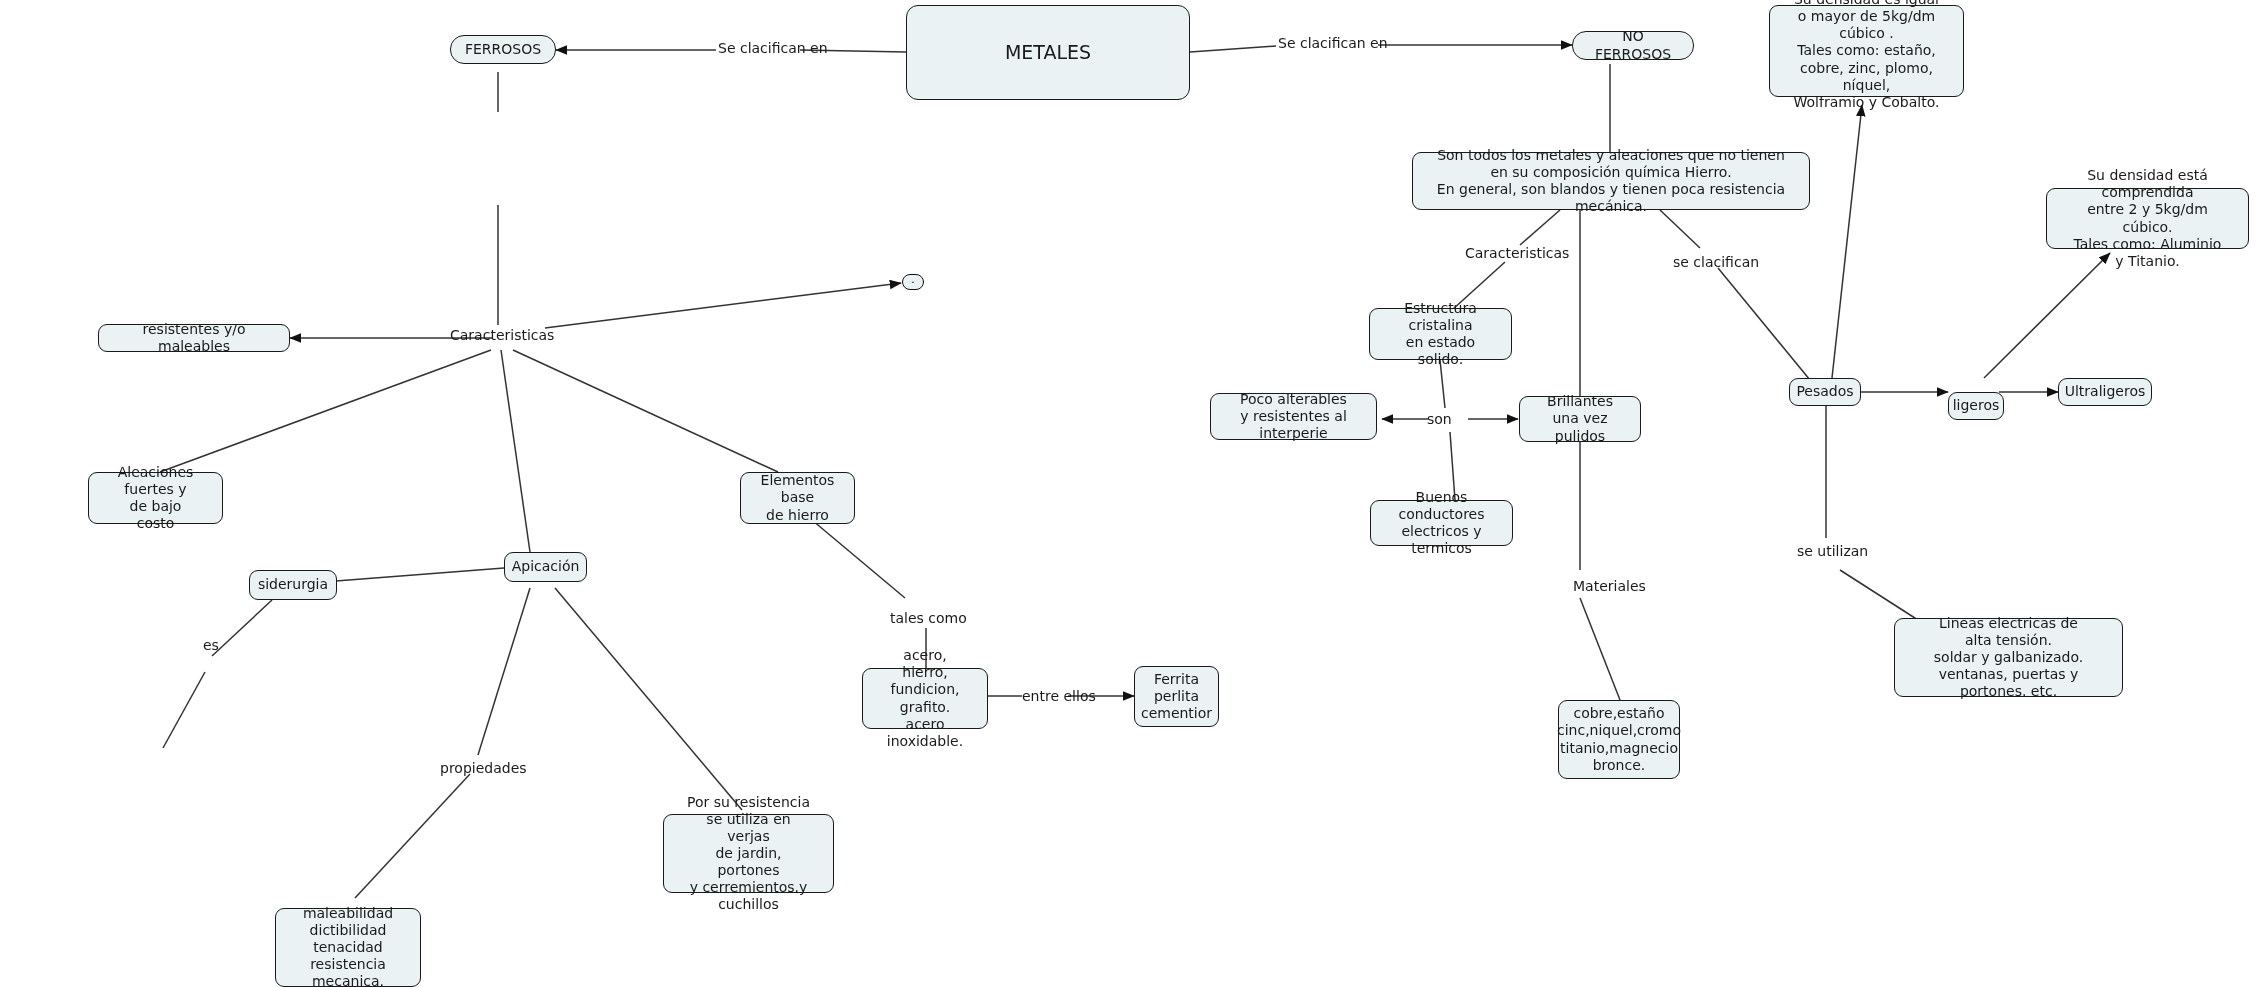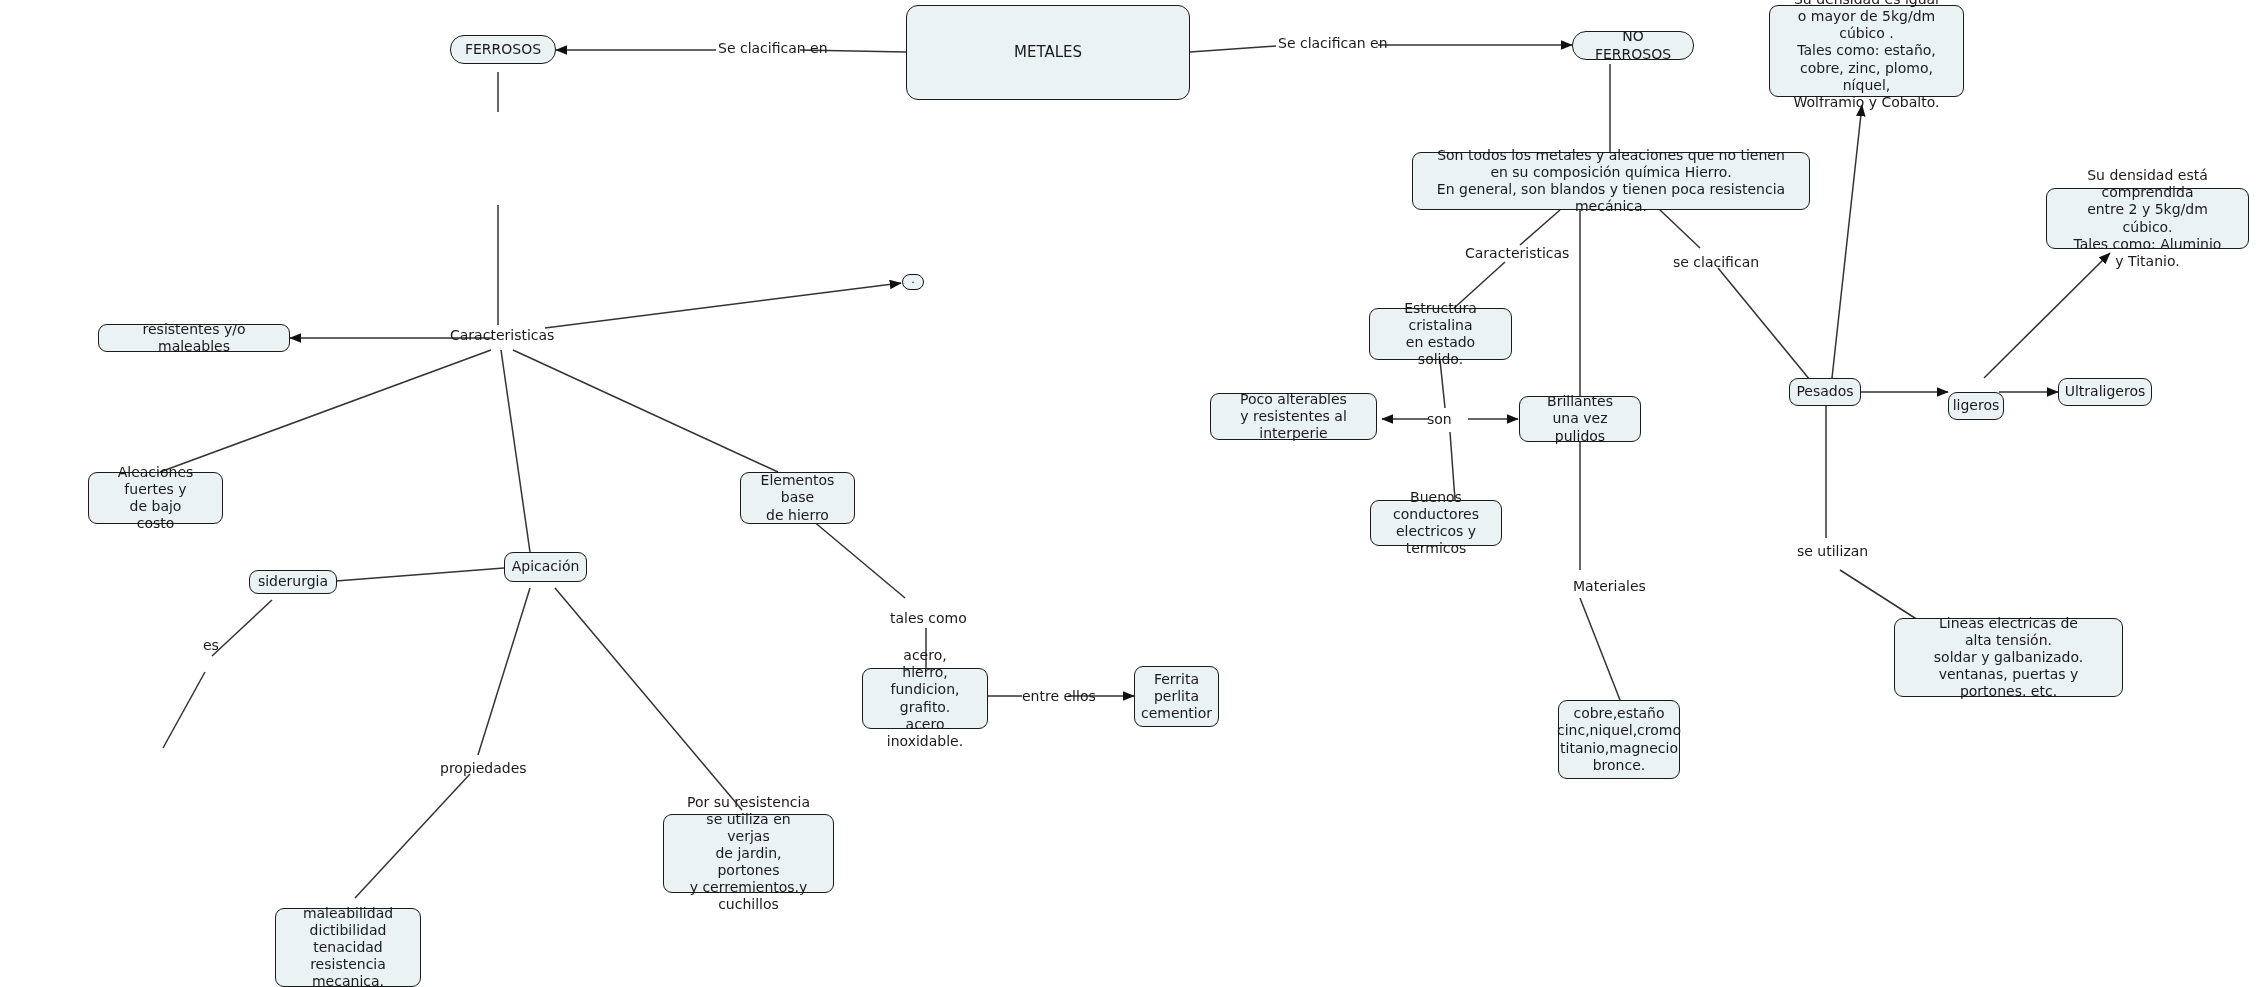--- a/index.html
+++ b/index.html
@@ -43,21 +43,21 @@
     border-width: 1.6px;
   }
   .label {
     position: absolute;
     color: #1a1a1a;
     background: transparent;
     white-space: nowrap;
     text-align: center;
   }
   .fs14 { font-size: 14px; }
-  .fs15 { font-size: 15px; }
+  .fs15 { font-size: 19px; }
   .dotnode {
     position: absolute;
     width: 22px;
     height: 16px;
     background: #eaf2f4;
     border: 1.6px solid #111;
     border-radius: 8px;
     display: flex;
     align-items: center;
     justify-content: center;
@@ -174,21 +174,21 @@
 
   <div class="node fs14" style="left:740px; top:472px; width:115px; height:52px;">
     <span>Elementos base
 de hierro</span>
   </div>
 
   <div class="node fs14" style="left:504px; top:552px; width:83px; height:30px;">
     <span>Apicación</span>
   </div>
 
-  <div class="node fs14" style="left:249px; top:570px; width:88px; height:24px;">
+  <div class="node fs14" style="left:249px; top:570px; width:88px; height:30px;">
     <span>siderurgia</span>
   </div>
 
 
   <div class="node fs14" style="left:275px; top:908px; width:146px; height:79px;">
     <span>maleabilidad
 dictibilidad
 tenacidad
 resistencia mecanica.</span>
   </div>
@@ -227,21 +227,21 @@
   <div class="node fs14" style="left:1210px; top:393px; width:167px; height:47px;">
     <span>Poco alterables
 y resistentes al interperie</span>
   </div>
 
   <div class="node fs14" style="left:1519px; top:396px; width:122px; height:46px;">
     <span>Brillantes una vez
 pulidos</span>
   </div>
 
-  <div class="node fs14" style="left:1370px; top:500px; width:132px; height:46px;">
+  <div class="node fs14" style="left:1370px; top:500px; width:143px; height:46px;">
     <span>Buenos conductores
 electricos y termicos</span>
   </div>
 
   <div class="node fs14" style="left:1558px; top:700px; width:122px; height:79px;">
     <span>cobre,estaño
 cinc,niquel,cromo
 titanio,magnecio
 bronce.</span>
   </div>

